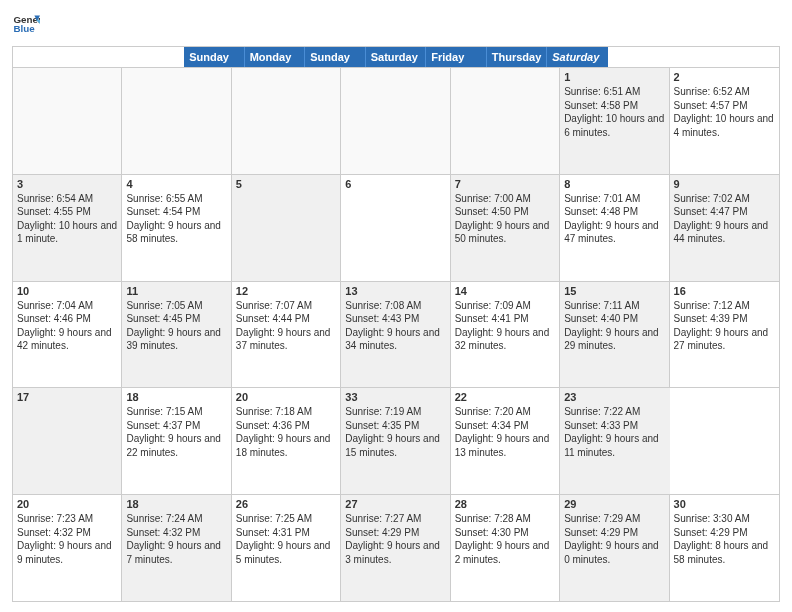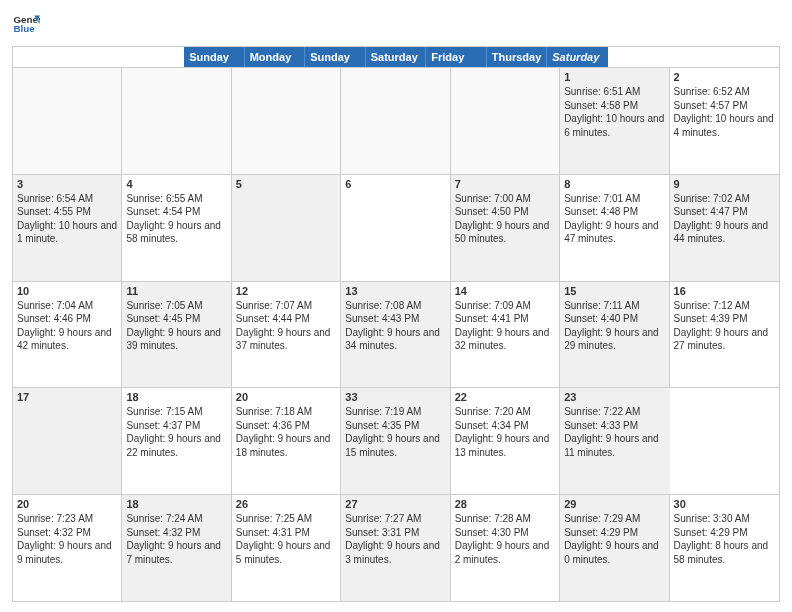--- a/index.html
+++ b/index.html
@@ -302,21 +302,21 @@
           <div class="cal-cell">
             <span class="day-num">26</span>
             <div class="day-info">Sunrise: 7:25 AM
 Sunset: 4:31 PM
 Daylight: 9 hours
 and 5 minutes.</div>
           </div>
           <div class="cal-cell shaded">
             <span class="day-num">27</span>
             <div class="day-info">Sunrise: 7:27 AM
-Sunset: 3:31 PM
+Sunset: 4:29 PM
 Daylight: 9 hours
 and 3 minutes.</div>
           </div>
           <div class="cal-cell">
             <span class="day-num">28</span>
             <div class="day-info">Sunrise: 7:28 AM
 Sunset: 4:30 PM
 Daylight: 9 hours
 and 2 minutes.</div>
           </div>

